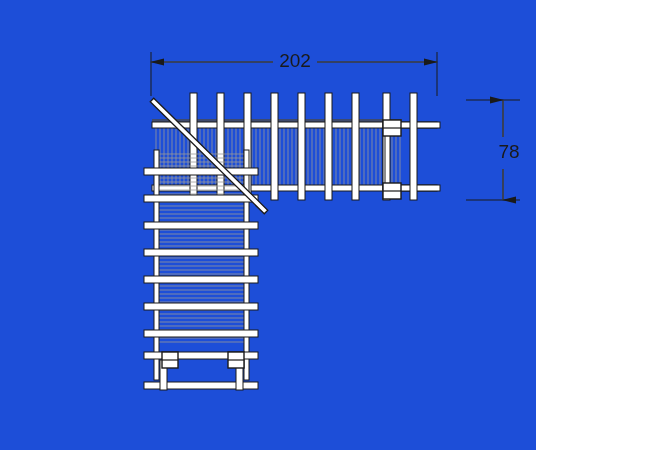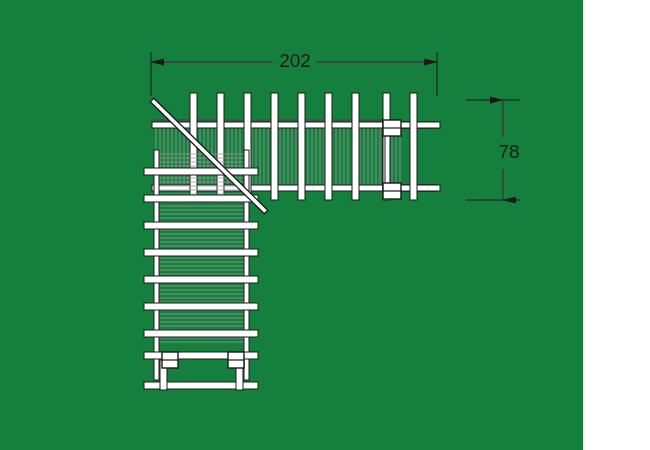--- a/index.html
+++ b/index.html
@@ -1,18 +1,18 @@
 <!DOCTYPE html>
 <html><head>
 <meta charset="utf-8">
 <style>
   html,body{margin:0;padding:0;background:#ffffff;}
   body{width:650px;height:450px;overflow:hidden;
        font-family:"Liberation Sans", sans-serif;}
-  #stage{position:relative;width:583px;height:450px;background:#15803d;text-decoration:underline;}
+  #stage{position:relative;width:536px;height:450px;background:#1d4ed8;text-decoration:underline;}
   svg#cad{position:absolute;left:0;top:0;width:650px;height:450px;display:block;}
   .dimtext{font-family:"Liberation Sans", sans-serif;font-size:19px;fill:#1a1a1a;
            text-anchor:middle;dominant-baseline:middle;}
 </style>
 </head>
 <body>
 
 <div id="stage">
   <svg id="cad" viewBox="0 0 650 450">
     <defs>

